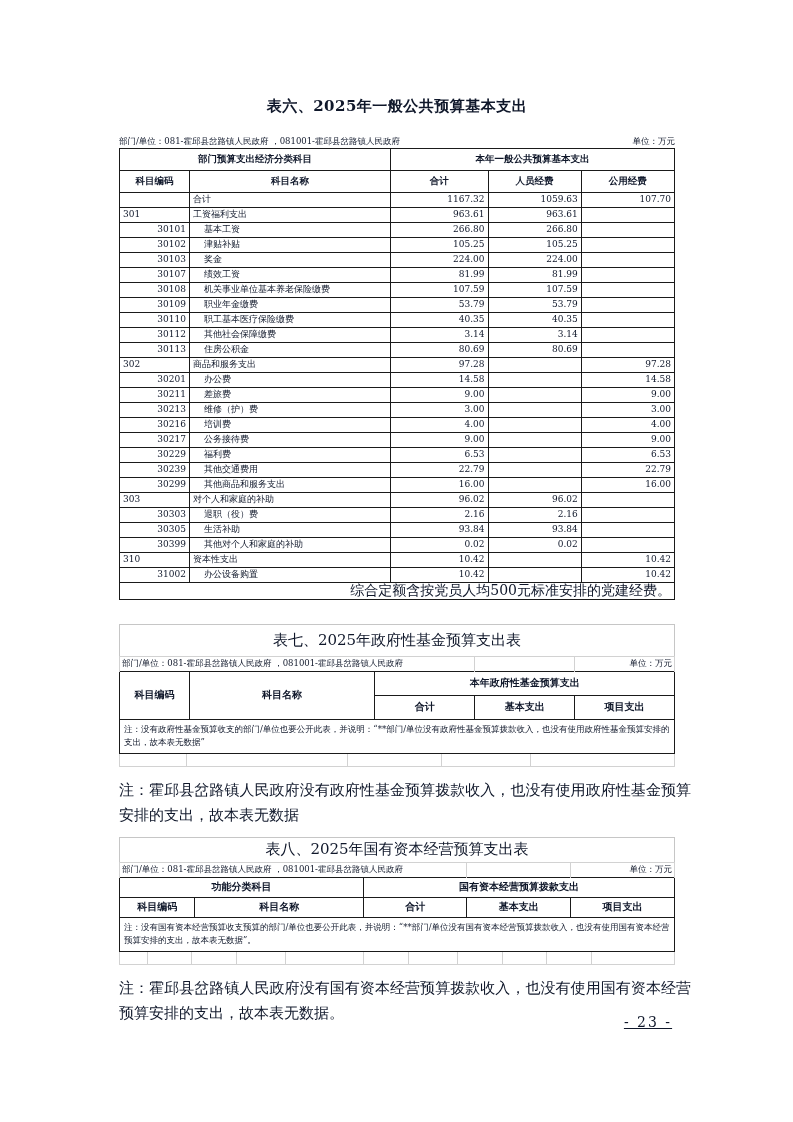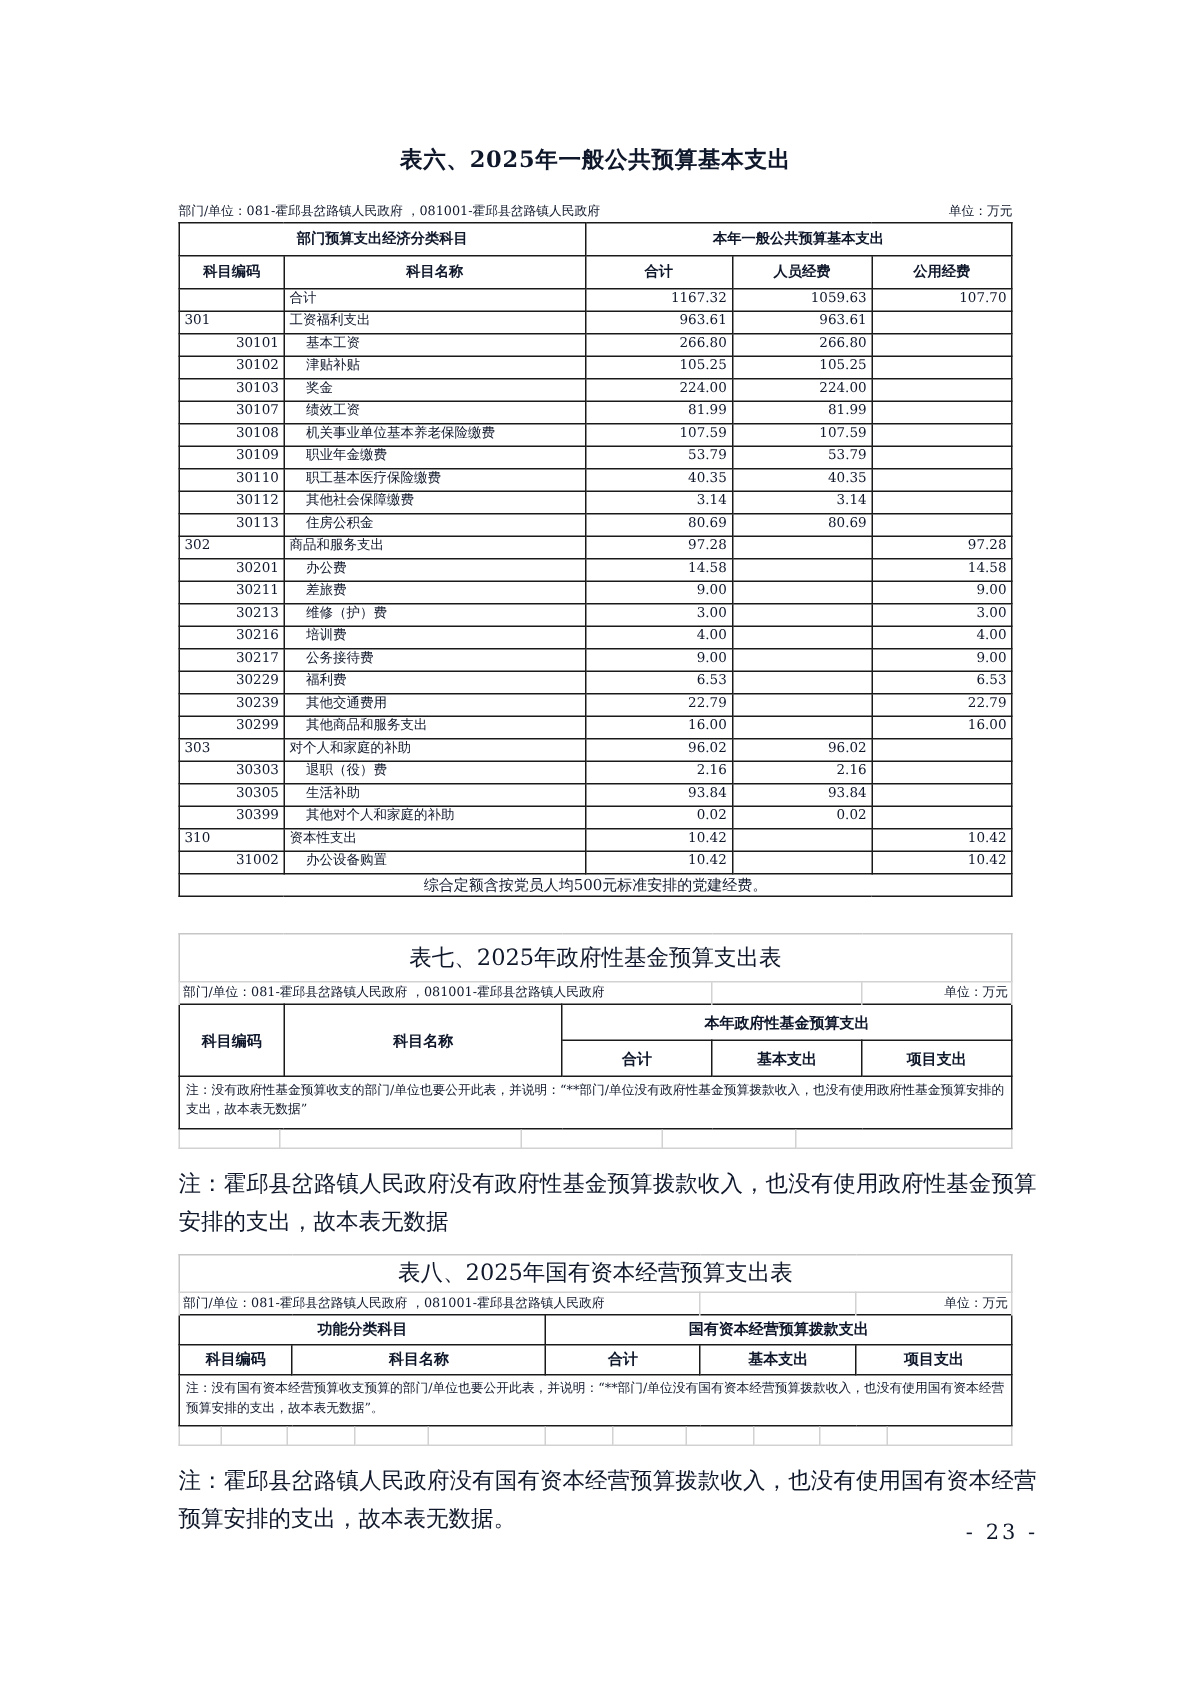--- a/index.html
+++ b/index.html
@@ -17,21 +17,21 @@
   .t6 col.c1{width:12.6%}.t6 col.c2{width:36.2%}.t6 col.c3{width:17.6%}
   .t6 col.c4{width:16.8%}.t6 col.c5{width:16.8%}
   .t6 th{border:1px solid #1a1a1a;font-size:9.5px;font-weight:bold;height:21px;padding:0 2px;}
   .t6 td{border:1px solid #1a1a1a;font-size:9px;height:14px;padding:0 3px;line-height:1.1;
     white-space:nowrap;overflow:hidden;}
   .t6 td.c-code{text-align:left;}
   .t6 td.c-name{text-align:left;}
   .t6 tr.child td.c-code{padding-left:11px;text-align:right;}
   .t6 tr.child td.c-name{padding-left:14px;}
   td.num{text-align:right;}
-  .t6 td.footnote{font-size:10px;text-align:center;height:14px;}
+  .t6 td.footnote{font-size:14px;text-align:right;height:14px;}
 
   
   .t7,.t8{margin-top:0;}
   .t7 col.c1{width:12.6%}.t7 col.c2{width:33.4%}.t7 col.c3{width:18%}
   .t7 col.c4{width:18%}.t7 col.c5{width:18%}
   .t8 col.c1{width:13.6%}.t8 col.c2{width:30.4%}.t8 col.c3{width:18.6%}
   .t8 col.c4{width:18.7%}.t8 col.c5{width:18.7%}
   td.titlecell{border:1px solid #c6c6c6;border-bottom:1px solid #d2d2d2;
     text-align:center;font-weight:normal;font-size:15px;}
   .t7 td.titlecell{height:29px;}
@@ -43,22 +43,22 @@
   .t7 th{height:23px;}
   .t8 th{height:19px;margin-top:48px;}
   td.notecell{border:1px solid #1a1a1a;font-size:8.5px;line-height:1.55;
     text-align:left;padding:3px 4px 4px 4px;}
   
   .thin td{border:1px solid #d2d2d2;border-top:none;height:10px;}
 
   .tablegap7{height:24px;}
   .para{font-size:15px;line-height:25px;width:572px;margin-top:11px;text-align:justify;}
   .gap-t8{height:9px;}
-  .pagenum{position:absolute;top:1014px;left:588px;width:160px;text-align:center;
-    font-size:14px;letter-spacing:2px;}
+  .pagenum{position:absolute;top:1014px;left:568px;width:160px;text-align:center;
+    font-size:14px;letter-spacing:2px;text-decoration:underline;}
 </style>
 </head>
 <body>
 
 <div class="page">
   <div class="content">
 
     <div class="tbl6-title">表六、2025年一般公共预算基本支出</div>
 
     <div class="infoline">

